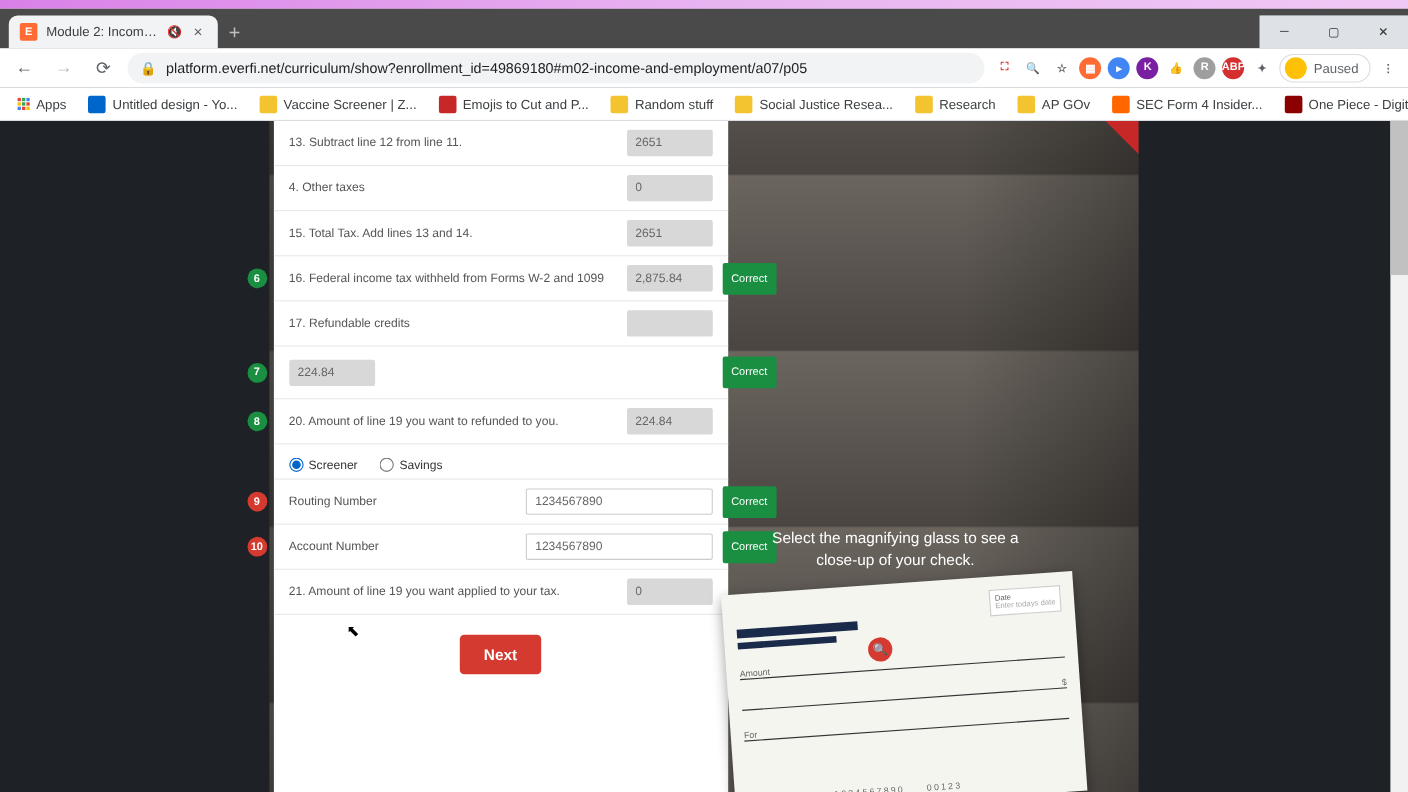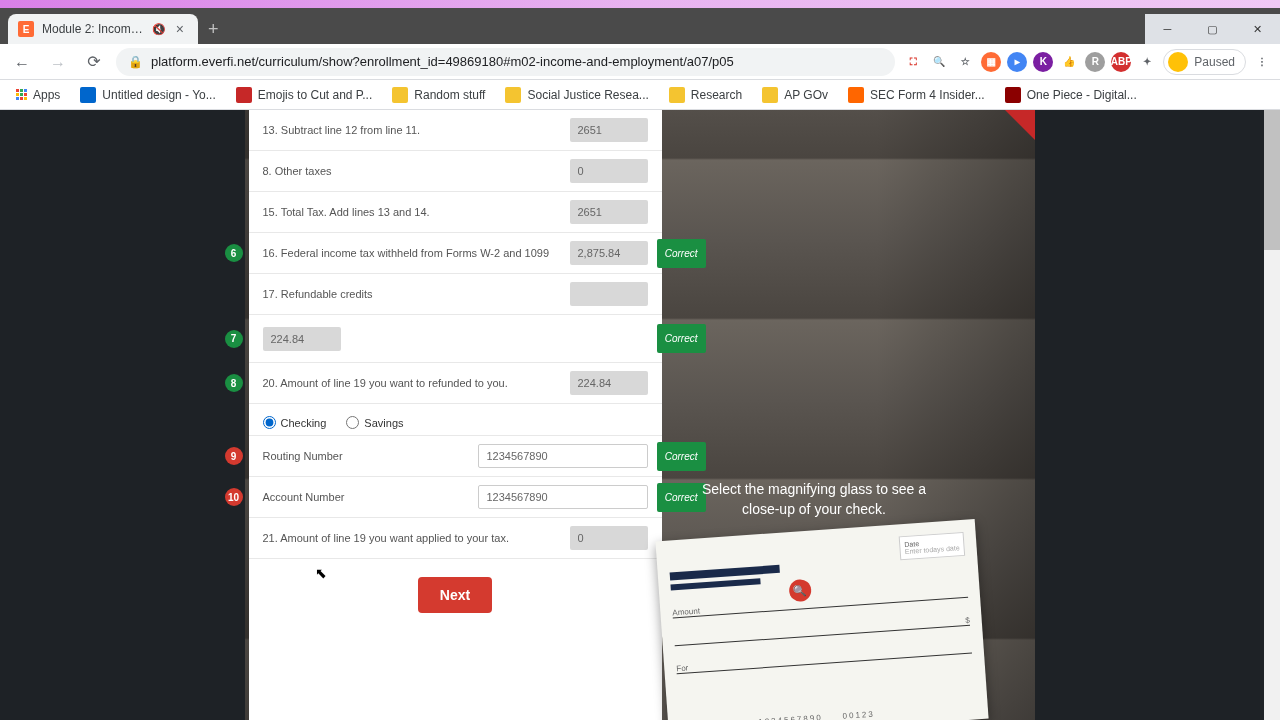--- a/index.html
+++ b/index.html
@@ -52,21 +52,21 @@
 .form-row { display: flex; align-items: center; border-bottom: 1px solid #e8e8e8; padding: 8px 14px; font-size: 11px; color: #555; min-height: 38px; }
 .form-row.tall { min-height: 48px; }
 .row-label { flex: 1; padding-right: 10px; }
 .row-input { width: 78px; height: 24px; background: #d8d8d8; border: none; border-radius: 2px; padding: 0 8px; font-size: 11px; color: #666; }
 .row-input.wide { width: 170px; background: #fff; border: 1px solid #ccc; }
 
 .step-badge { position: absolute; left: -24px; width: 18px; height: 18px; border-radius: 50%; color: white; font-size: 10px; font-weight: bold; display: flex; align-items: center; justify-content: center; }
 .step-green { background: #1a8f42; }
 .step-red { background: #d43a2f; }
 
-.correct-tag { position: absolute; right: -44px; background: #1a8f42; color: white; font-size: 10px; padding: 9px 8px; border-radius: 2px; font-style: italic; }
+.correct-tag { position: absolute; right: -44px; background: #1a8f42; color: white; font-size: 10px; padding: 9px 8px; border-radius: 2px; }
 
 .deposit-section { padding: 6px 14px; font-size: 11px; color: #777; border-bottom: 1px solid #e8e8e8; }
 .radio-row { display: flex; gap: 20px; margin-top: 6px; align-items: center; }
 .radio-opt { display: flex; align-items: center; gap: 5px; font-size: 11px; color: #333; }
 .radio-opt input { accent-color: #0066cc; }
 
 .next-btn { display: block; margin: 18px auto; background: #d43a2f; color: white; border: none; border-radius: 4px; padding: 10px 22px; font-size: 14px; font-weight: bold; cursor: pointer; }
 
 .right-panel { position: relative; width: 305px; height: 100%; }
 .instruction { position: absolute; top: 370px; left: 0; right: 0; text-align: center; color: white; font-size: 14px; padding: 0 36px; line-height: 1.4; }
@@ -141,20 +141,24 @@
           <span></span>
         </div>
       <span>Apps</span>
     </div>
     <div id="bookmarks-container" style="display:flex;gap:4px">
         <div class="bookmark">
           <div class="bk-icon" style="background:#0066cc"></div>
           <span>Untitled design - Yo...</span>
         </div>
         <div class="bookmark">
+          <div class="bk-icon" style="background:#f4c430"></div>
+          <span>Vaccine Screener | Z...</span>
+        </div>
+        <div class="bookmark">
           <div class="bk-icon" style="background:#c62828"></div>
           <span>Emojis to Cut and P...</span>
         </div>
         <div class="bookmark">
           <div class="bk-icon" style="background:#f4c430"></div>
           <span>Random stuff</span>
         </div>
         <div class="bookmark">
           <div class="bk-icon" style="background:#f4c430"></div>
           <span>Social Justice Resea...</span>
@@ -184,21 +188,21 @@
     <div class="red-corner" style="right:0"></div>
   </div>
 
   <div class="form-panel">
     <div id="form-rows">
         <div class="form-row" style="position: relative;">
           <span class="row-label">13. Subtract line 12 from line 11.</span>
           <input class="row-input" value="2651" style="">
         </div>
         <div class="form-row" style="position: relative;">
-          <span class="row-label">8. Other taxes</span>
+          <span class="row-label">4. Other taxes</span>
           <input class="row-input" value="0" style="">
         </div>
         <div class="form-row" style="position: relative;">
           <span class="row-label">15. Total Tax. Add lines 13 and 14.</span>
           <input class="row-input" value="2651" style="">
         </div>
         <div class="form-row" style="position: relative;">
           <div class="step-badge step-green">6</div>
           <span class="row-label">16. Federal income tax withheld from Forms W-2 and 1099</span>
           <input class="row-input" value="2,875.84" style="">
@@ -217,21 +221,21 @@
           <div class="step-badge step-green">8</div>
           <span class="row-label">20. Amount of line 19 you want to refunded to you.</span>
           <input class="row-input" value="224.84" style="">
         </div>
       </div>
 
     <div class="deposit-section">
       <div class="radio-row">
         <label class="radio-opt">
           <input type="radio" checked="" style="">
-          <span>Checking</span>
+          <span>Screener</span>
         </label>
         <label class="radio-opt">
           <input type="radio" style="">
           <span>Savings</span>
         </label>
       </div>
     </div>
 
     <div class="form-row" style="position:relative">
       <div class="step-badge step-red">9</div>

